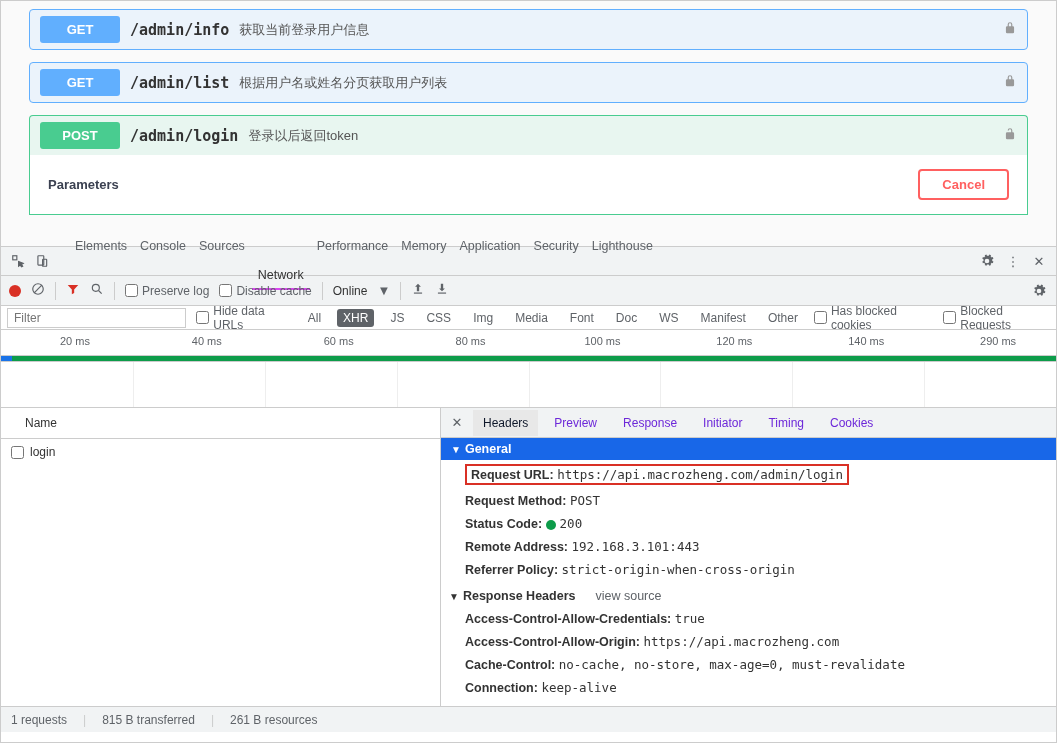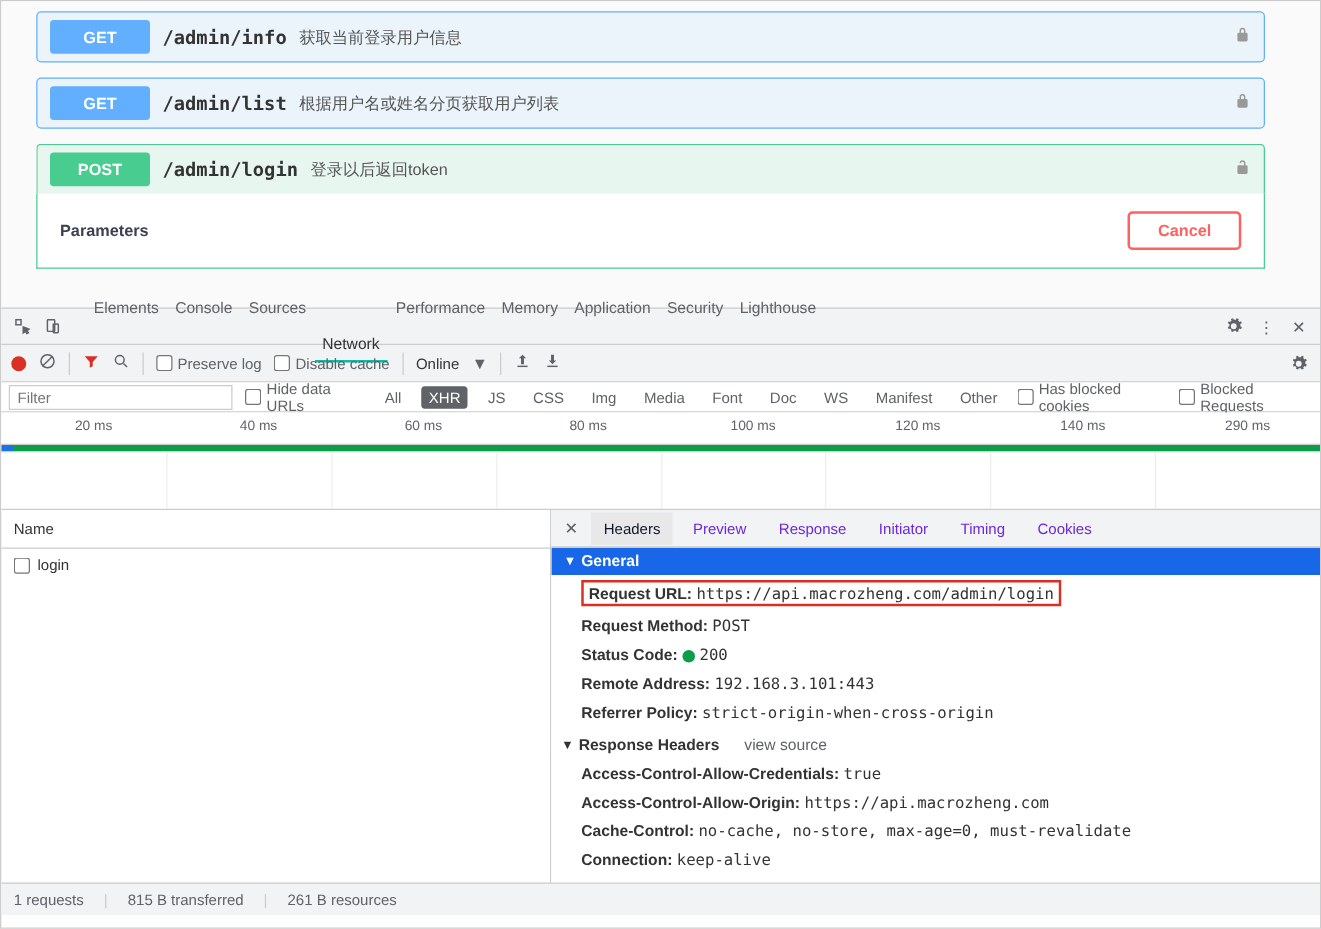--- a/index.html
+++ b/index.html
@@ -1,38 +1,38 @@
 <!DOCTYPE html>
 <html><head>
 <meta charset="utf-8">
 <style>
 * { box-sizing: border-box; margin: 0; padding: 0; }
 body { font-family: -apple-system, "Segoe UI", Arial, sans-serif; font-size: 13px; color: #333; background: #fff; width: 1057px; height: 743px; overflow: hidden; border: 1px solid #ccc; }
 
 
-.swagger { background: #fafafa; padding: 8px 16px 0 0; height: 245px; overflow: hidden; }
+.swagger { background: #fafafa; padding: 8px 0 0 0; height: 245px; overflow: hidden; }
 .endpoint { margin: 0 28px 12px 28px; border-radius: 4px; display: flex; align-items: center; padding: 6px 10px; }
 .endpoint.get { background: #ebf3fb; border: 1px solid #61affe; }
 .endpoint.post-open { margin-bottom: 0; background: #e8f6f0; border: 1px solid #49cc90; border-bottom: none; border-radius: 4px 4px 0 0; }
 .method { color: #fff; font-weight: 700; font-size: 13px; padding: 6px 0; width: 80px; text-align: center; border-radius: 3px; margin-right: 10px; }
 .method.get { background: #61affe; }
 .method.post { background: #49cc90; }
 .path { font-family: Consolas, monospace; font-size: 15px; color: #333; font-weight: 600; margin-right: 10px; }
 .desc { color: #555; font-size: 13px; }
 .lock-icon { margin-left: auto; color: #999; }
 .params-row { margin: 0 28px; background: #fff; border: 1px solid #49cc90; border-top: none; padding: 14px 18px; display: flex; align-items: center; }
 .params-label { font-weight: 700; color: #3b4151; }
 .cancel-btn { margin-left: auto; border: 2px solid #ff6060; color: #ff6060; background: #fff; padding: 6px 22px; border-radius: 4px; font-weight: 700; font-size: 13px; cursor: pointer; }
 
 
 .devtools-tabs { height: 30px; border-top: 1px solid #ccc; border-bottom: 1px solid #ccc; display: flex; align-items: center; background: #f1f3f4; padding: 0 8px; }
 .dt-icon { width: 18px; height: 18px; margin-right: 6px; color: #5f6368; display: flex; align-items: center; justify-content: center; }
 .dt-tabs { display: flex; margin-left: 12px; gap: 1px; }
 .dt-tab { padding: 6px 6px; color: #5f6368; cursor: pointer; font-size: 12.5px; }
-.dt-tab.active { color: #333; border-bottom: 2px solid #14b8a6; margin-top: 29px; }
+.dt-tab.active { color: #333; border-bottom: 2px solid #d946ef; margin-top: 29px; }
 .dt-right { margin-left: auto; display: flex; align-items: center; gap: 8px; color: #5f6368; }
 .gear-icon, .more-icon, .close-icon { width: 18px; height: 18px; display: flex; align-items: center; justify-content: center; }
 
 
 .net-toolbar { height: 30px; border-bottom: 1px solid #ccc; display: flex; align-items: center; padding: 0 8px; gap: 10px; background: #f1f3f4; }
 .red-dot { width: 12px; height: 12px; border-radius: 50%; background: #d93025; }
 .ban-icon { color: #5f6368; }
 .sep { width: 1px; height: 18px; background: #ccc; }
 .funnel-icon { color: #d93025; }
 .search-icon { color: #5f6368; }
@@ -50,21 +50,21 @@
 
 .timeline { height: 26px; border-bottom: 1px solid #ccc; display: flex; font-size: 11px; color: #5f6368; background: #fff; position: relative; }
 .timeline span { flex: 1; text-align: center; padding-top: 5px; padding-left: 16px; }
 .waterfall-bar { height: 6px; background: linear-gradient(to right, #1a73e8 0%, #1a73e8 1%, #0d9c4a 1%, #0d9c4a 100%); border-bottom: 1px solid #ccc; }
 .waterfall-area { height: 46px; border-bottom: 1px solid #ccc; background: #fff; position: relative; }
 .wf-tick { position: absolute; top: 0; bottom: 0; width: 1px; background: #eee; }
 
 
 .bottom-split { display: flex; height: 298px; }
 .req-list { width: 440px; border-right: 1px solid #ccc; display: flex; flex-direction: column; }
-.req-header { padding: 8px 10px; border-bottom: 1px solid #ccc; color: #333; font-size: 12px; }
+.req-header { padding: 8px 24px; border-bottom: 1px solid #ccc; color: #333; font-size: 12px; }
 .req-item { padding: 6px 10px; display: flex; align-items: center; gap: 6px; font-size: 12px; color: #333; }
 .req-item input { width: 13px; height: 13px; }
 
 .detail-pane { flex: 1; display: flex; flex-direction: column; overflow: hidden; }
 .detail-tabs { height: 30px; border-bottom: 1px solid #ccc; display: flex; align-items: center; padding: 0 6px; gap: 6px; background: #f1f3f4; }
 .detail-close { width: 20px; color: #5f6368; text-align: center; cursor: pointer; }
 .dtab { padding: 6px 10px; color: #6d28d9; font-size: 12px; cursor: pointer; }
 .dtab.active { color: #0f172a; background: #e8e8e8; }
 .detail-body { flex: 1; overflow-y: auto; background: #fff; font-size: 12.5px; }
 .section-hdr { background: #1867e8; color: #fff; padding: 4px 10px; font-weight: 700; display: flex; align-items: center; gap: 4px; }

